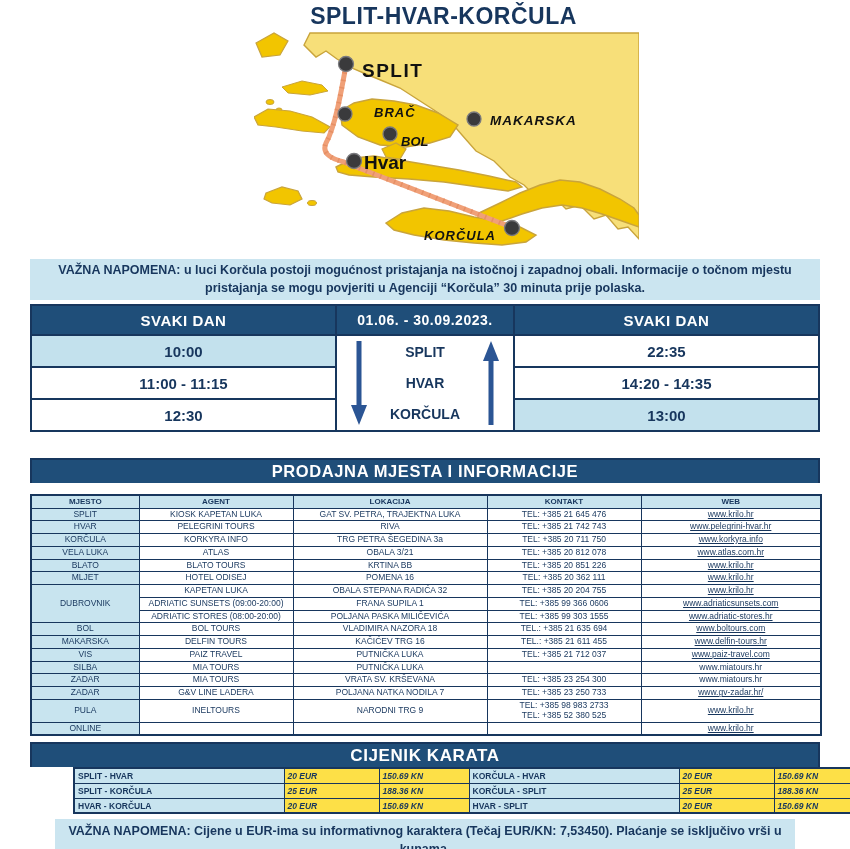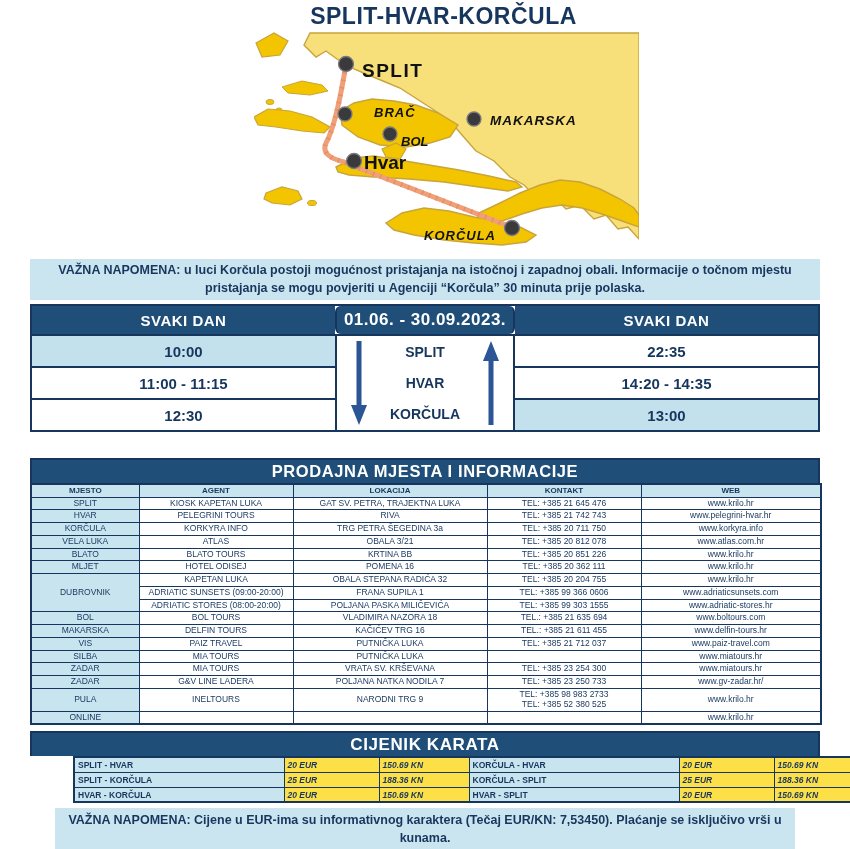--- a/index.html
+++ b/index.html
@@ -17,42 +17,42 @@
   .map-wrap{width:385px;height:222px;margin:1px auto 0;transform:translateX(21px);}
 
   .notice{margin:6px 30px 0;background:var(--banner_blue);color:var(--deep_navy);
     font-weight:bold;font-size:12.5px;line-height:1.4;text-align:center;padding:3px 26px;}
 
   
   .tt{margin:4px 30px 0;width:790px;border:2px solid var(--deep_navy);
       display:grid;grid-template-columns:303px 180px 303px;grid-template-rows:28px 32px 32px 32px;}
   .tt-head{background:var(--navy_bar);color:#fff;font-weight:bold;font-size:15px;
       display:flex;align-items:center;justify-content:center;letter-spacing:.5px;}
-  .tt-head.mid{font-size:17px;border-left:2px solid var(--deep_navy);border-right:2px solid var(--deep_navy);border-radius:6px;}
+  .tt-head.mid{font-size:14px;border-left:2px solid var(--deep_navy);border-right:2px solid var(--deep_navy);}
   .tt-cell{display:flex;align-items:center;justify-content:center;font-size:15px;font-weight:bold;
       border-top:2px solid var(--deep_navy);background:#fff;}
   .tt-cell.hl{background:var(--hl_blue);}
   .tt-mid{grid-column:2;grid-row:2/5;border-top:2px solid var(--deep_navy);
       border-left:2px solid var(--deep_navy);border-right:2px solid var(--deep_navy);
       position:relative;background:#fff;display:flex;flex-direction:column;}
   .tt-station{flex:1;display:flex;align-items:center;justify-content:center;font-size:14px;font-weight:bold;}
   .tt-arrow{position:absolute;top:5px;height:84px;width:16px;}
   .tt-arrow.down{left:14px;} .tt-arrow.up{right:14px;}
 
   
   .section{margin:26px 30px 0;width:790px;}
   .bar-title{height:25px;background:var(--navy_bar);border:2px solid var(--deep_navy);border-bottom:none;
       color:#fff;font-weight:bold;font-size:16.5px;display:flex;align-items:center;justify-content:center;letter-spacing:.6px;}
-  table.grid{border-collapse:collapse;width:790px;table-layout:fixed;border:2px solid var(--deep_navy);}
+  table.grid{border-collapse:collapse;width:790px;table-layout:fixed;border:2px solid var(--deep_navy);margin-top:11px;}
   table.grid th,table.grid td{border:1px solid var(--deep_navy);font-size:8.5px;color:var(--deep_navy);
       text-align:center;padding:1px 2px;height:12px;line-height:1.15;overflow:hidden;white-space:nowrap;}
   table.grid th{background:var(--cell_blue);font-weight:bold;font-size:8px;height:13px;}
   td.mjesto{background:var(--cell_blue);}
   .link{color:var(--deep_navy);cursor:pointer;}
-  .link.u{}
+  .link.u{text-decoration:underline;}
 
   
   .prices-wrap{margin-top:6px;}
   .prices-wrap .bar-title{font-size:17px;}
   table.prices{border-collapse:collapse;width:790px;table-layout:fixed;border:2px solid var(--deep_navy);margin-left:43px;}
   table.prices td{border:1px solid var(--deep_navy);font-size:8.5px;color:var(--deep_navy);
       height:15px;padding:1px 3px;white-space:nowrap;overflow:hidden;}
   td.route{background:var(--cell_blue);text-align:left;font-weight:bold;}
   td.price{background:#fde047;text-align:left;font-weight:bold;font-style:italic;}
 

